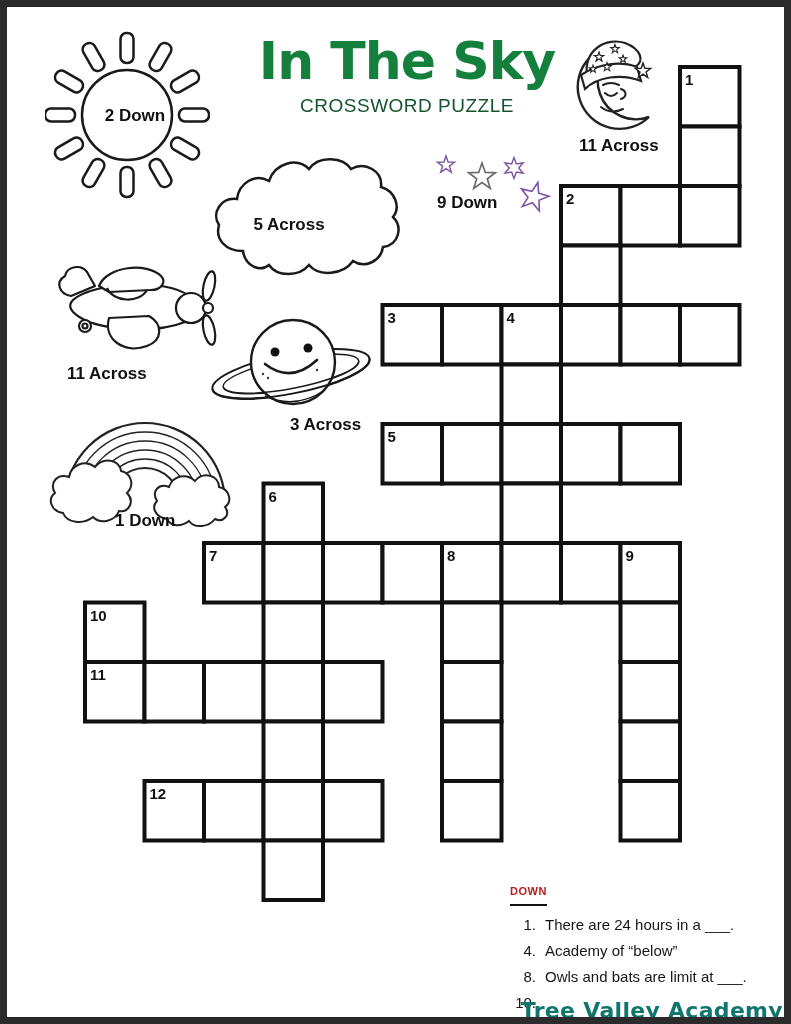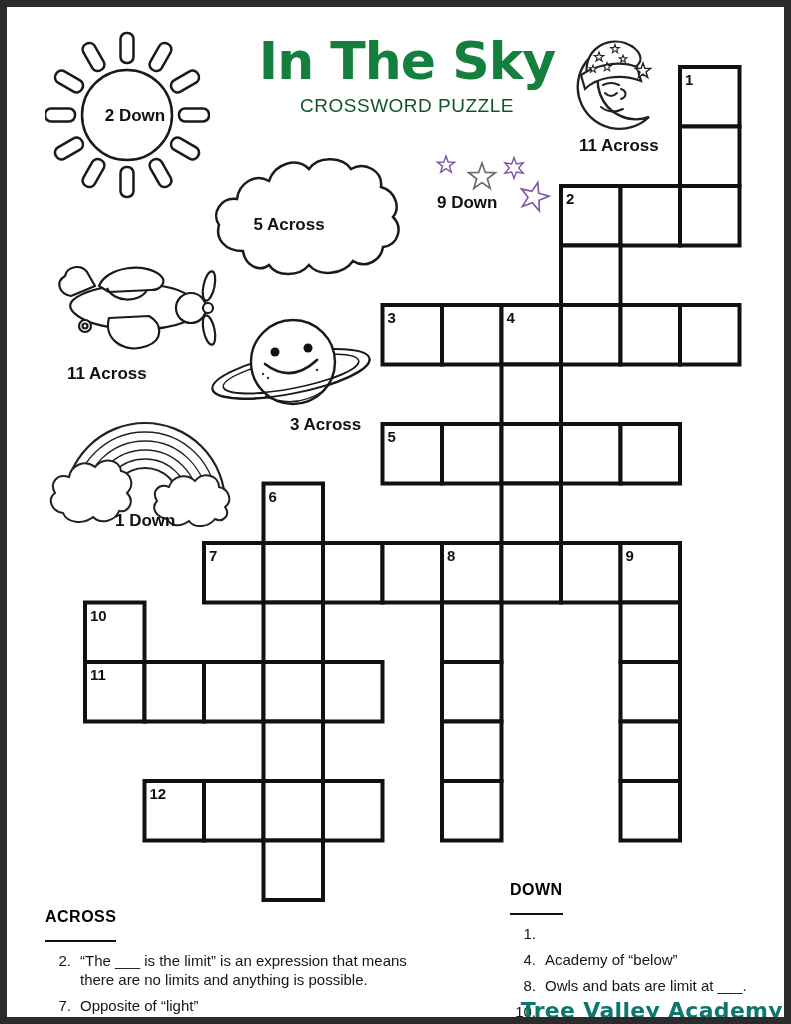--- a/index.html
+++ b/index.html
@@ -29,23 +29,23 @@
     color:#14532d;
   }
   .pic-label{
     font-weight:bold;font-size:17px;color:#111;
     white-space:nowrap;
   }
   .centered{text-align:center;}
   svg{display:block;}
   .clue-heading{
     display:inline-block;
-    font-weight:bold;font-size:16px;color:#000000;
+    font-weight:bold;font-size:11px;color:#b91c1c;
     border-bottom:2px solid #111;
-    padding-bottom:14px;
+    padding-bottom:7px;
     letter-spacing:0.5px;
   }
   .clue-list{margin-top:9px;}
   .clue-row{
     display:flex;align-items:flex-start;
     margin-bottom:7px;
     font-size:15px;line-height:19px;color:#161616;
   }
   .clue-num{
     flex:0 0 26px;text-align:right;margin-right:9px;font-size:15px;
@@ -227,39 +227,27 @@
       <text x="380.5" y="435" font-family="&quot;Liberation Sans&quot;, sans-serif" font-size="15" font-weight="bold" fill="#111">5</text>
       <text x="261.5" y="494.5" font-family="&quot;Liberation Sans&quot;, sans-serif" font-size="15" font-weight="bold" fill="#111">6</text>
       <text x="202" y="554" font-family="&quot;Liberation Sans&quot;, sans-serif" font-size="15" font-weight="bold" fill="#111">7</text>
       <text x="440" y="554" font-family="&quot;Liberation Sans&quot;, sans-serif" font-size="15" font-weight="bold" fill="#111">8</text>
       <text x="618.5" y="554" font-family="&quot;Liberation Sans&quot;, sans-serif" font-size="15" font-weight="bold" fill="#111">9</text>
       <text x="83" y="613.5" font-family="&quot;Liberation Sans&quot;, sans-serif" font-size="15" font-weight="bold" fill="#111">10</text>
       <text x="83" y="673" font-family="&quot;Liberation Sans&quot;, sans-serif" font-size="15" font-weight="bold" fill="#111">11</text>
       <text x="142.5" y="792" font-family="&quot;Liberation Sans&quot;, sans-serif" font-size="15" font-weight="bold" fill="#111">12</text>
     </svg>
 
-  <div class="abs across-box">
-    <span class="clue-heading">ACROSS</span>
-    <div class="clue-list" id="across-list">
-        <div class="clue-row">
-          <span class="clue-num">2.</span>
-          <span class="clue-text">“The ___ is the limit” is an expression that means there are no limits and anything is possible.</span>
-        </div>
-        <div class="clue-row">
-          <span class="clue-num">7.</span>
-          <span class="clue-text">Opposite of “light”</span>
-        </div>
-      </div>
-  </div>
 
   <div class="abs down-box">
     <span class="clue-heading">DOWN</span>
     <div class="clue-list" id="down-list">
         <div class="clue-row">
           <span class="clue-num">1.</span>
+          <span class="clue-text">There are 24 hours in a ___.</span>
         </div>
         <div class="clue-row">
           <span class="clue-num">4.</span>
           <span class="clue-text">Academy of “below”</span>
         </div>
         <div class="clue-row">
           <span class="clue-num">8.</span>
           <span class="clue-text">Owls and bats are limit at ___.</span>
         </div>
         <div class="clue-row">

